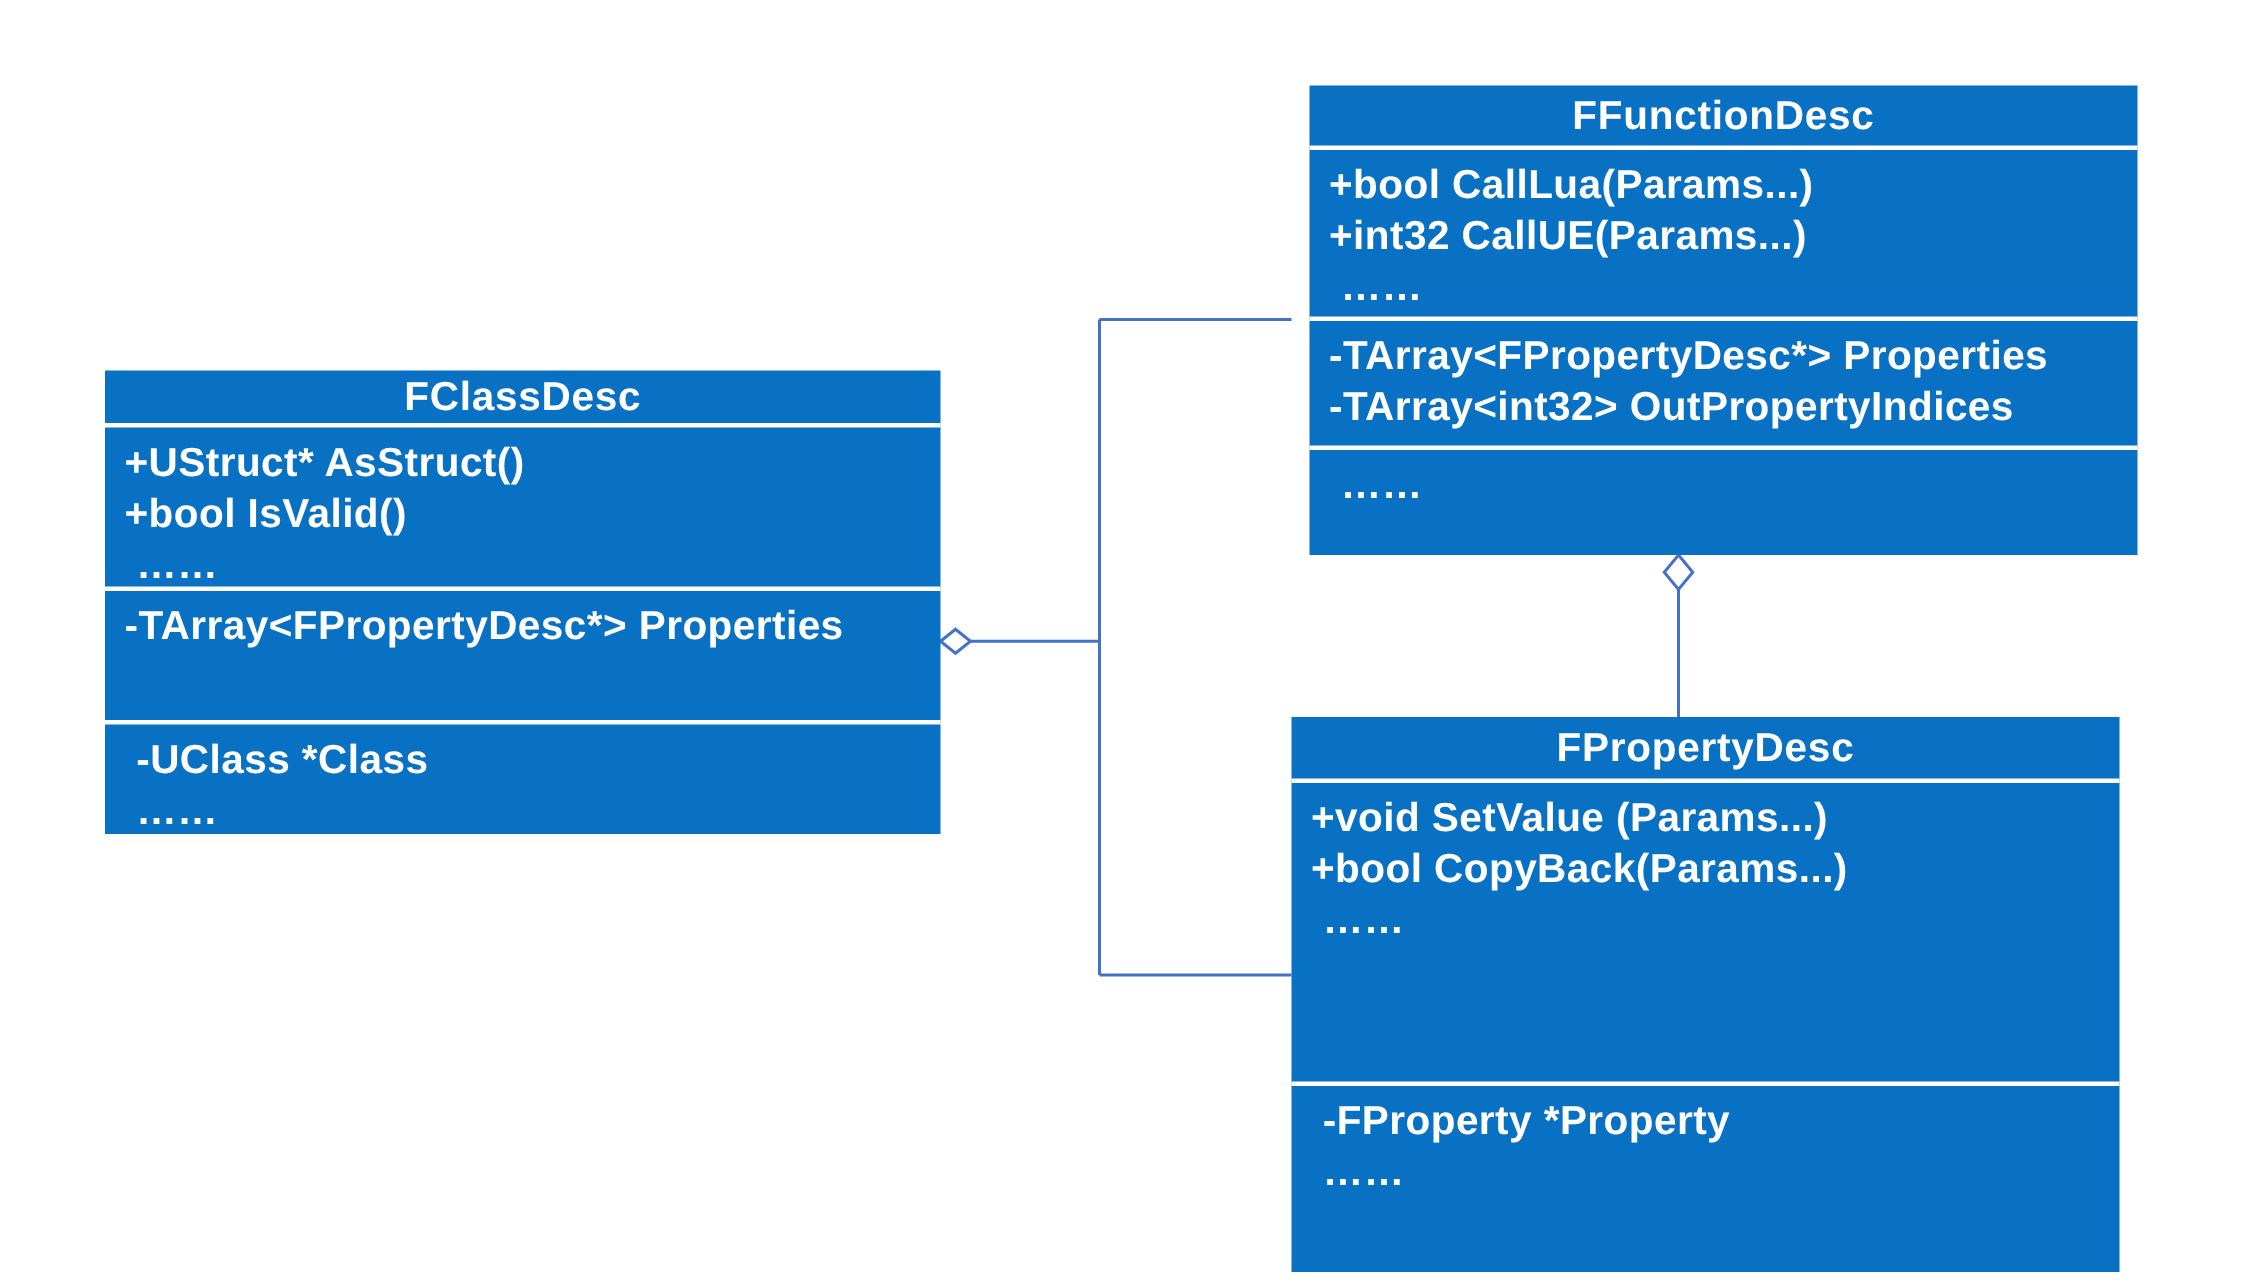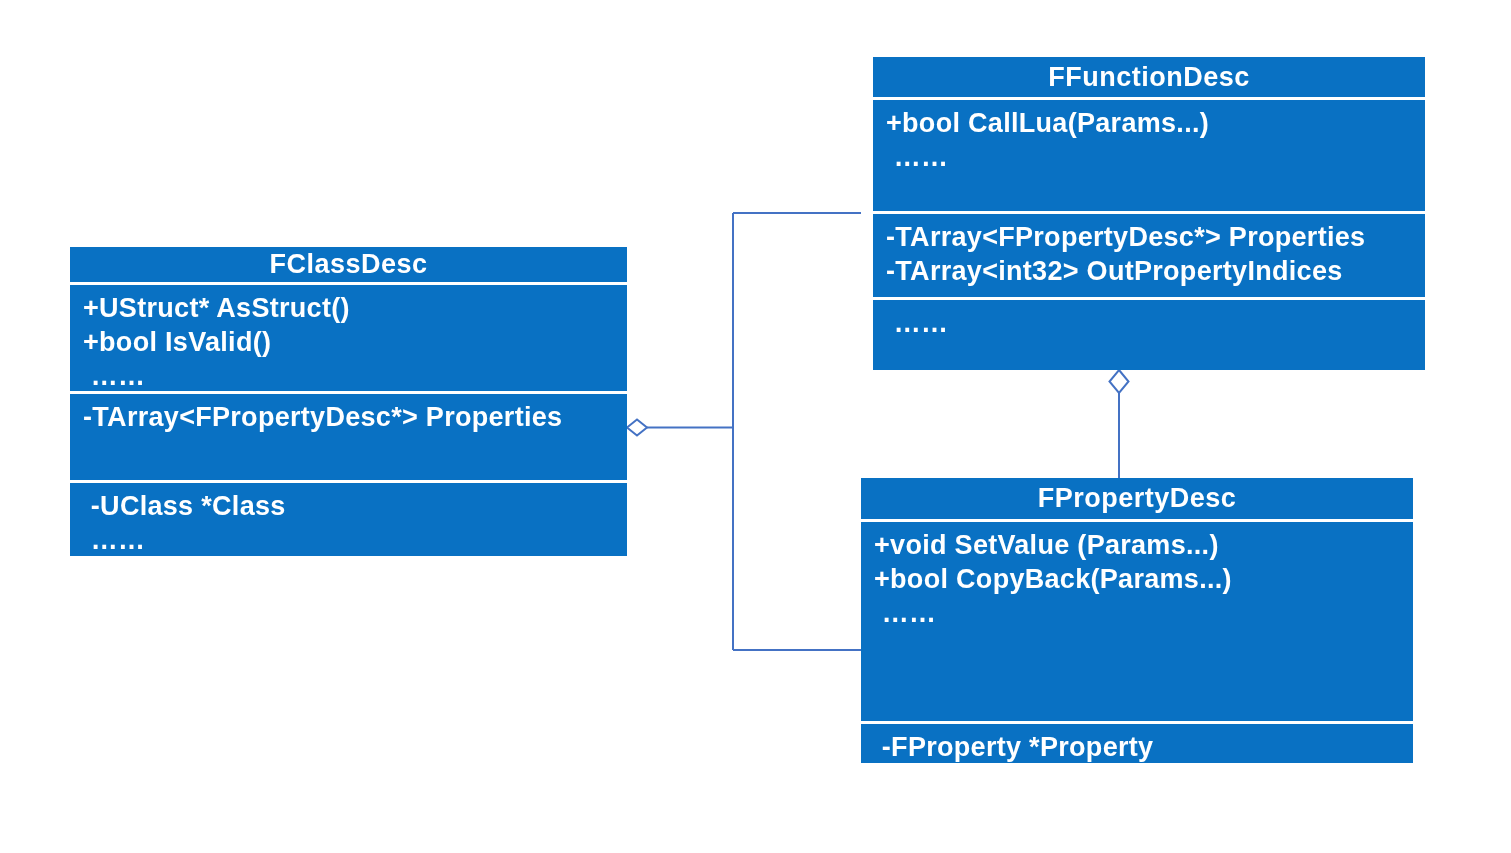--- a/index.html
+++ b/index.html
@@ -21,21 +21,21 @@
     left: 0; top: 0;
     width: 1511px; height: 853px;
   }
   .uml-class {
     position: absolute;
     background: var(--fill, #0971c3);
     color: var(--text, #ffffff);
   }
   .uml-class#fclassdesc   { left: 70px;  top: 247px; width: 557px; height: 309px; }
   .uml-class#ffunctiondesc{ left: 861px; top: 57px;  width: 552px; height: 313px; margin-left: 12px; }
-  .uml-class#fpropertydesc{ left: 861px; top: 478px; width: 552px; height: 285px; }
+  .uml-class#fpropertydesc{ left: 861px; top: 478px; width: 552px; height: 370px; }
 
   .uml-title {
     display: flex;
     align-items: center;
     justify-content: center;
     font-size: 27px;
     letter-spacing: 0.5px;
   }
   #fclassdesc .uml-title    { height: 35px; }
   #ffunctiondesc .uml-title { height: 40px; }
@@ -90,20 +90,21 @@
     <div class="uml-section sec-3">
       <div class="member-line"> -UClass *Class</div>
       <div class="member-line"> ……</div>
     </div>
   </div>
 
   <div class="uml-class" id="ffunctiondesc">
     <div class="uml-title">FFunctionDesc</div>
     <div class="uml-section sec-1">
       <div class="member-line">+bool CallLua(Params...)</div>
+      <div class="member-line">+int32 CallUE(Params...)</div>
       <div class="member-line"> ……</div>
     </div>
     <div class="uml-section sec-2">
       <div class="member-line">-TArray&lt;FPropertyDesc*&gt; Properties</div>
       <div class="member-line">-TArray&lt;int32&gt; OutPropertyIndices</div>
     </div>
     <div class="uml-section sec-3">
       <div class="member-line"> ……</div>
     </div>
   </div>

